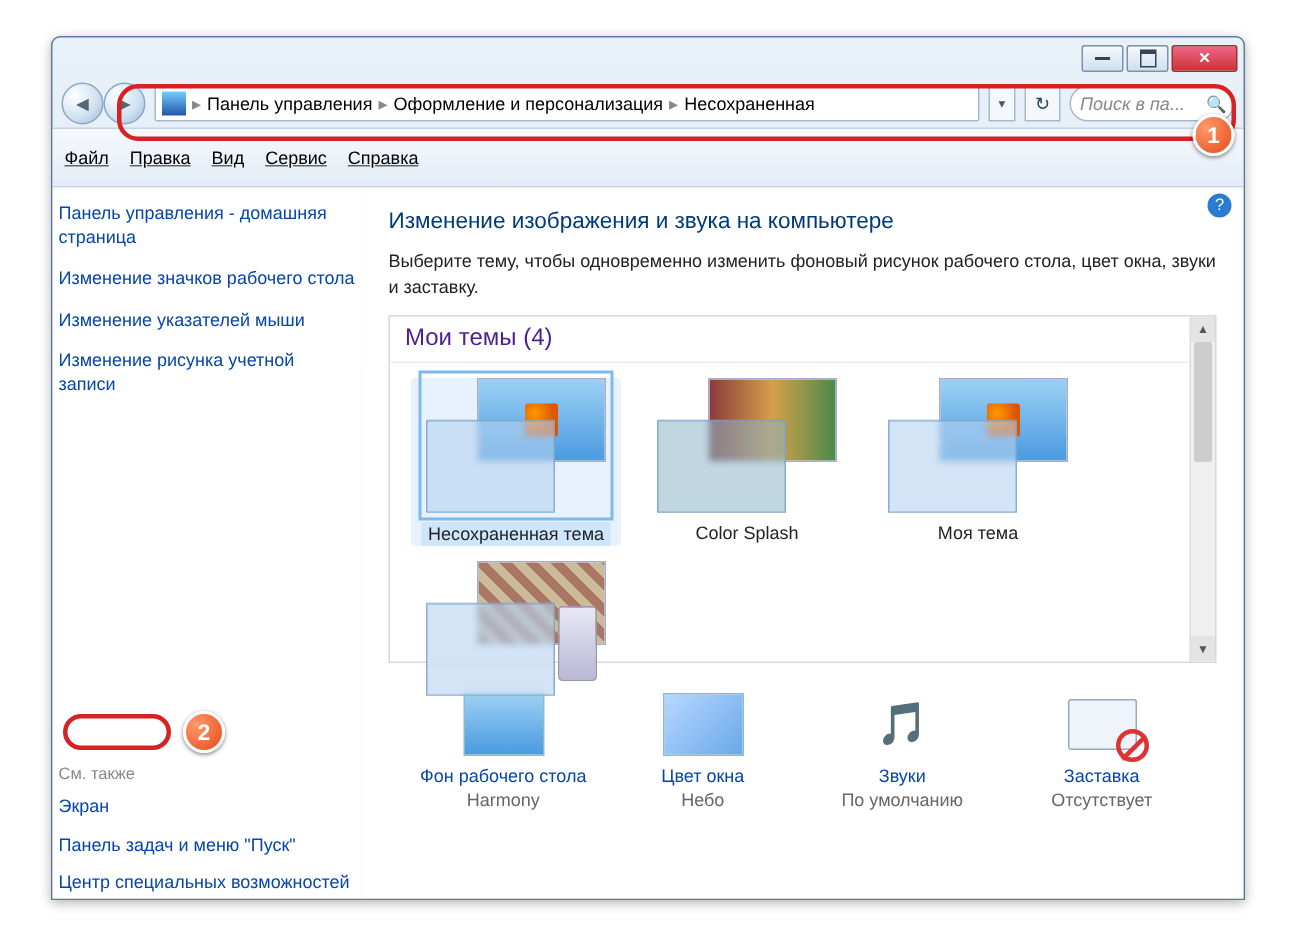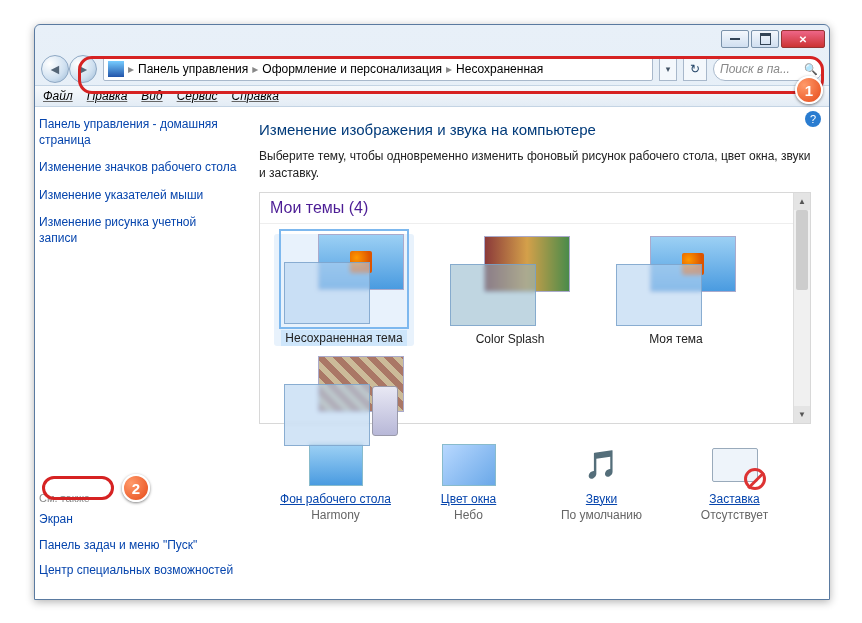--- a/index.html
+++ b/index.html
@@ -20,21 +20,21 @@
 .addressbar { flex: 1; height: 24px; background: #fff; border: 1px solid #a8b8cb; border-radius: 2px; display: flex; align-items: center; padding: 0 4px; font-size: 12px; overflow: hidden; }
 .addressbar .icon { width: 16px; height: 16px; background: linear-gradient(#7cf,#25a); margin-right: 4px; flex-shrink: 0; }
 .addressbar .crumb { padding: 0 4px; white-space: nowrap; }
 .addressbar .sep { color: #888; }
 .dd { width: 18px; height: 24px; border: 1px solid #a8b8cb; background: #f4f8fc; display:flex; align-items:center; justify-content:center; font-size:9px; color:#456; }
 .refresh { width: 24px; height: 24px; border: 1px solid #a8b8cb; background: #f4f8fc; display:flex; align-items:center; justify-content:center; color:#246; font-size:12px; }
 .searchbox { width: 110px; height: 24px; background: #fff; border: 1px solid #a8b8cb; border-radius: 12px; font-size: 12px; color: #888; font-style: italic; padding: 0 20px 0 6px; display:flex; align-items:center; position:relative; }
 .searchbox::after { content:"🔍"; position:absolute; right:4px; font-style:normal; font-size:11px; color:#789; }
 
 
-.menubar { height: 22px; background: linear-gradient(#f6f9fc,#e3ecf5); border-top:1px solid #c4d4e4; border-bottom:1px solid #c4d4e4; display:flex; align-items:center; padding:0 8px; gap:14px; font-size:12px;font-style:italic; }
+.menubar { height: 40px; background: linear-gradient(#f6f9fc,#e3ecf5); border-top:1px solid #c4d4e4; border-bottom:1px solid #c4d4e4; display:flex; align-items:center; padding:0 8px; gap:14px; font-size:12px; }
 .menubar span { text-decoration: underline; text-decoration-color: #666; }
 
 
 .bodysplit { display:flex; height: calc(100% - 82px); }
 .sidebar { width: 206px; background: #fff; padding: 10px 4px; display:flex; flex-direction:column; font-size:12px; }
 .sidebar .link { color: #0645ad; margin-bottom: 12px; cursor: pointer; line-height:1.3; }
 .sidebar .spacer { flex:1; }
 .sidebar .seealso { color: #888; margin-bottom: 8px; font-size:11px; }
 .sidebar .sa-link { color: #0645ad; margin-bottom: 10px; cursor:pointer; line-height:1.3; }
 
@@ -43,41 +43,41 @@
 .main h1 { font-size: 15px; font-weight: normal; color: #003a7a; margin-bottom: 10px; }
 .main .desc { font-size: 12px; color: #222; line-height:1.4; margin-bottom: 10px; }
 
 .themespanel { border:1px solid #d8d8d8; background:#fff; position:relative; }
 .themespanel .hdr { font-size:16px; padding:6px 10px; border-bottom:1px solid #eee; color:#4c1d95; }
 .themespanel .scroll { position:absolute; right:0; top:0; bottom:0; width:17px; background:#f0f0f0; border-left:1px solid #ddd; }
 .themespanel .scroll .up, .themespanel .scroll .dn { height:17px; background:#e4e4e4; display:flex; align-items:center; justify-content:center; font-size:8px; color:#555; }
 .themespanel .scroll .dn { position:absolute; bottom:0; width:100%; }
 .themespanel .scroll .thumb { position:absolute; top:17px; left:2px; right:2px; height:80px; background:#cdcdcd; border-radius:2px; }
 
-.themegrid { display:flex; flex-wrap:wrap; gap:10px 26px; padding:10px 26px 10px 14px;align-items:flex-end; }
+.themegrid { display:flex; flex-wrap:wrap; gap:10px 14px; padding:10px 26px 10px 14px; }
 .theme { width:140px; text-align:center; }
 .theme .thumb { width:120px; height:90px; margin:0 auto 6px; position:relative; }
 .theme .thumb .back { position:absolute; right:0; top:0; width:86px; height:56px; background:linear-gradient(#9cd0f4,#4a9be0); border:1px solid #aac; }
 .theme .thumb .back.flag::after { content:""; position:absolute; left:50%; top:50%; transform:translate(-50%,-50%); width:22px; height:22px; background:radial-gradient(circle at 30% 30%,#f90,#d50 60%); border-radius:2px; }
 .theme .thumb .front { position:absolute; left:0; bottom:0; width:86px; height:62px; background:rgba(180,210,240,0.6); border:1px solid rgba(120,160,200,0.8); backdrop-filter:blur(2px); }
 .theme .thumb.colorsplash .back { background:linear-gradient(90deg,#8b3a3a,#d4a04a,#4a8b4a); }
 .theme .thumb.colorsplash .front { background:rgba(140,180,200,0.55); }
 .theme .label { font-size:12px; color:#222; }
 .theme.selected .thumb { outline:2px solid #7db8ee; outline-offset:3px; background:#e8f2fc; }
 .theme.selected { background:#e8f2fc; border-radius:3px; }
 .theme.selected .label { background:#cee6fb; display:inline-block; padding:1px 4px; }
 
 .theme.lines .thumb .back { background:repeating-linear-gradient(45deg,#a76,#a76 6px,#cb9 6px,#cb9 12px); }
 .theme.lines .thumb .extra { position:absolute; right:6px; bottom:10px; width:26px; height:50px; background:linear-gradient(#e8e8f4,#b8b8d8); border-radius:3px; border:1px solid #99a; }
 
 
 .bottomrow { display:flex; justify-content:space-around; padding: 20px 10px 12px; border-top: none; }
 .bitem { text-align:center; width:120px; }
 .bitem .bicon { width:54px; height:42px; margin:0 auto 6px; display:flex; align-items:center; justify-content:center; }
-.bitem .l1 { color:#0645ad; font-size:12px; margin-bottom:2px;text-decoration:underline; }
+.bitem .l1 { color:#0645ad; font-size:12px; margin-bottom:2px; }
 .bitem .l2 { color:#666; font-size:12px; }
 .bicon.bg { background:linear-gradient(#9cd0f4,#4a9be0); border:1px solid #8bc; }
 .bicon.color { background:linear-gradient(135deg,#b8d8ff,#6aa8e8); border:1px solid #8bc; border-radius:0; }
 .bicon.sound { font-size:28px; color:#3a7cc8; }
 .bicon.saver { position:relative; }
 .bicon.saver .mon { width:46px; height:34px; background:#eef4fa; border:1px solid #9ab; border-radius:2px; }
 .bicon.saver .no { position:absolute; right:-4px; bottom:-4px; width:22px; height:22px; border:3px solid #d33; border-radius:50%; }
 .bicon.saver .no::after { content:""; position:absolute; left:-2px; top:8px; width:22px; height:3px; background:#d33; transform:rotate(-45deg); }
 
 

